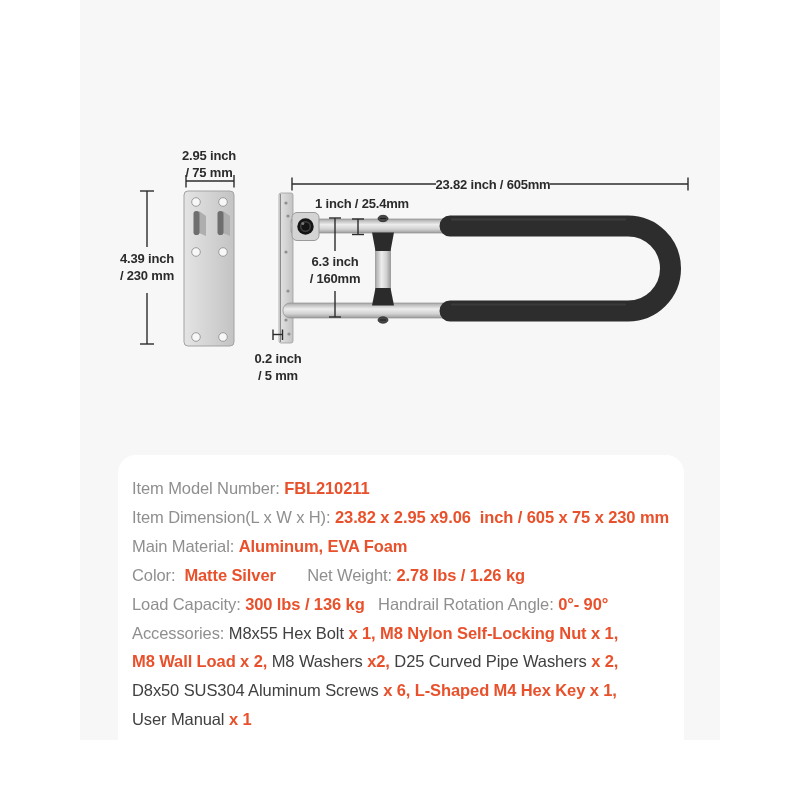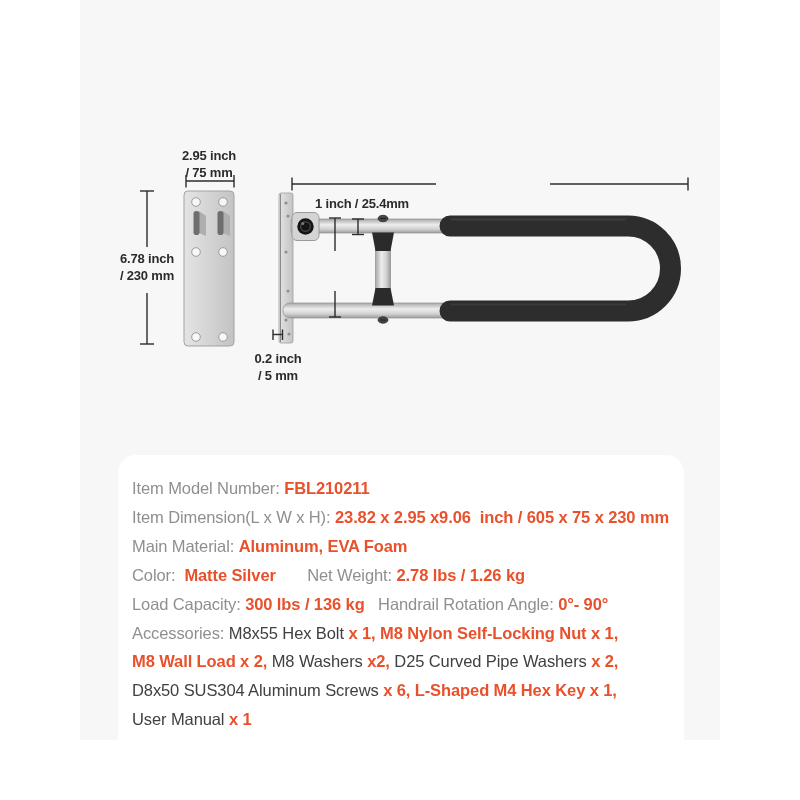--- a/index.html
+++ b/index.html
@@ -123,25 +123,32 @@
       <line x1="282.5" y1="329.5" x2="282.5" y2="340"></line>
       <line x1="273" y1="334.5" x2="282.5" y2="334.5"></line>
     </g>
   </svg>
 
   <div class="dim-label" style="left:159px;top:147px;width:100px;">
     <span>2.95 inch</span><br>
     <span>/ 75 mm</span>
   </div>
   <div class="dim-label" style="left:87px;top:250px;width:120px;">
-    <span>6.78 inch</span><br>
+    <span>4.39 inch</span><br>
     <span>/ 230 mm</span>
+  </div>
+  <div class="dim-label" style="left:413px;top:176px;width:160px;">
+    <span>23.82 inch / 605mm</span>
   </div>
   <div class="dim-label" style="left:296px;top:195px;width:132px;">
     <span>1 inch / 25.4mm</span>
+  </div>
+  <div class="dim-label" style="left:285px;top:253px;width:100px;">
+    <span>6.3 inch</span><br>
+    <span>/ 160mm</span>
   </div>
   <div class="dim-label" style="left:228px;top:350px;width:100px;">
     <span>0.2 inch</span><br>
     <span>/ 5 mm</span>
   </div>
 
   <div class="spec-card">
     <div>
         <div class="spec-row"><span class="seg-label">Item Model Number: </span><span class="seg-strong">FBL210211</span></div>
         <div class="spec-row"><span class="seg-label">Item Dimension(L x W x H): </span><span class="seg-strong">23.82 x 2.95 x9.06 &nbsp;inch / 605 x 75 x 230 mm</span></div>

